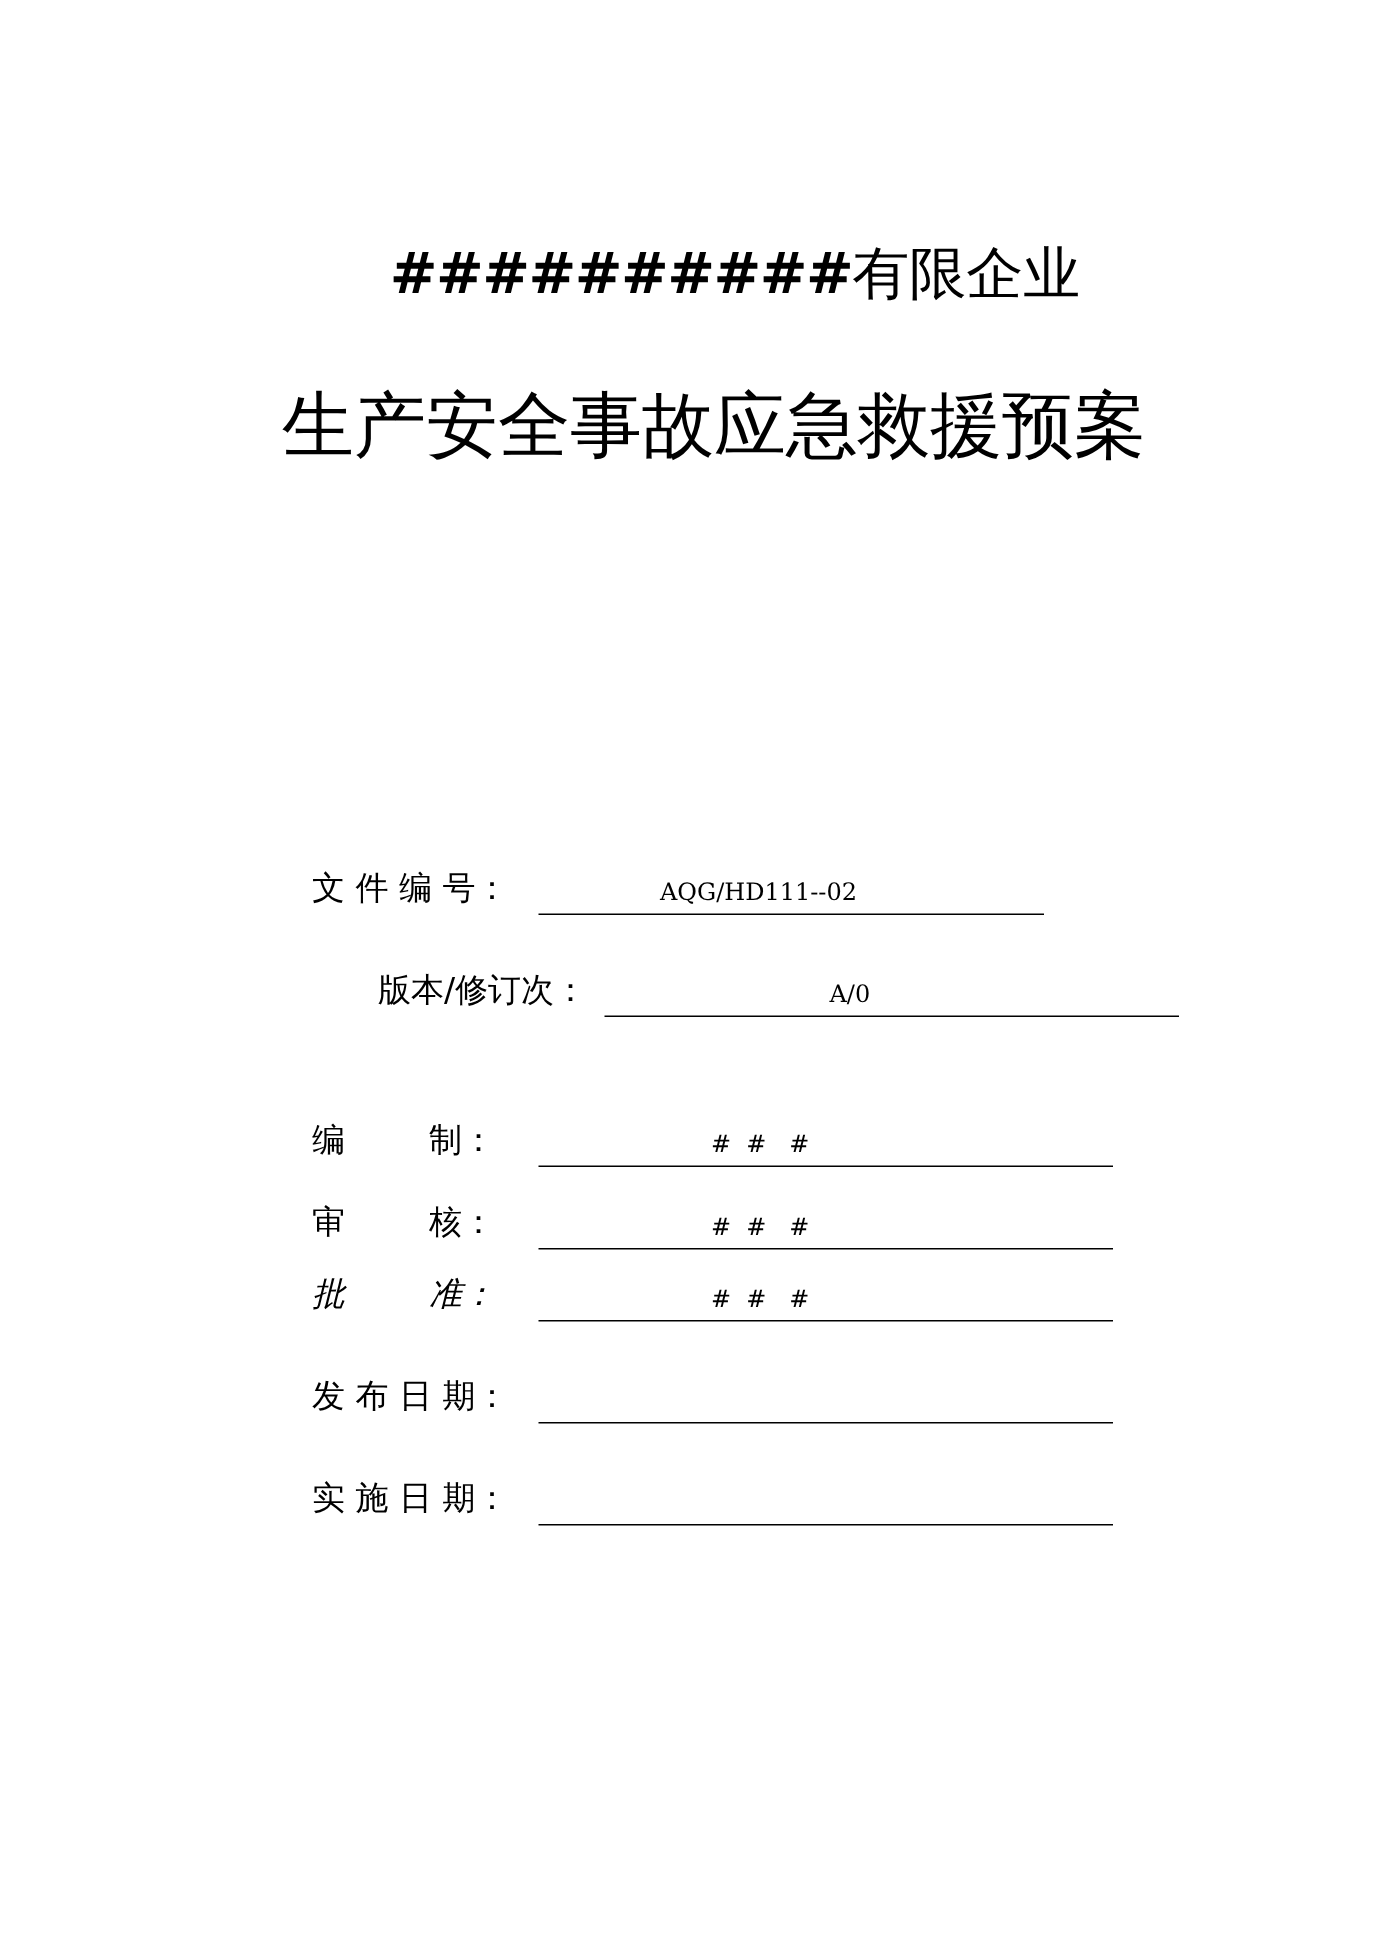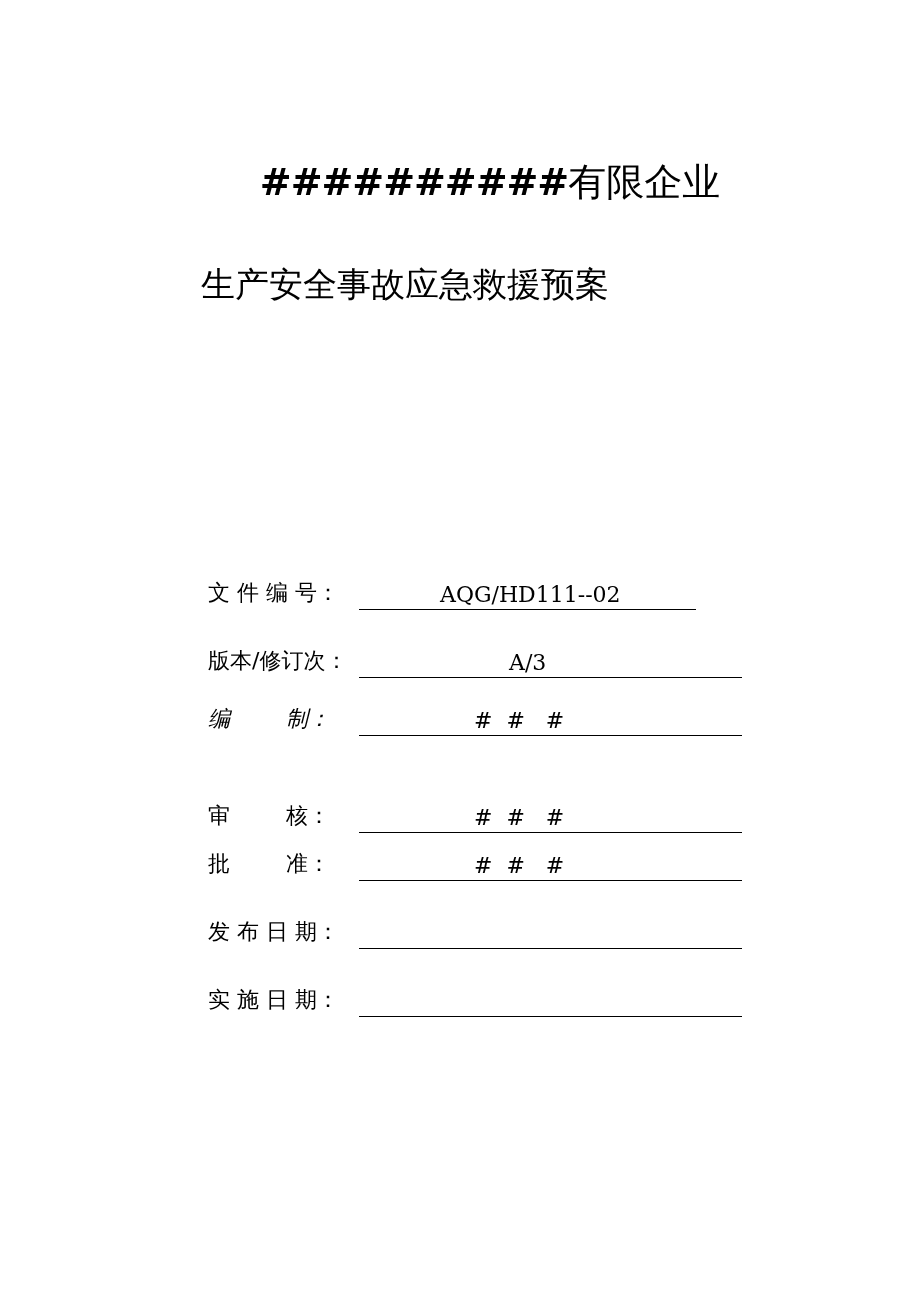--- a/index.html
+++ b/index.html
@@ -27,26 +27,25 @@
       white-space: nowrap;
     }
     .company .hashes {
       font-weight: bold;
       letter-spacing: -1px;
     }
     .doc-title {
       position: absolute;
       left: 188px;
       top: 250px;
-      font-size: 34px;
+      font-size: 48px;
       line-height: 70px;
       letter-spacing: 0px;
       font-family: Liberation Serif, serif;
       white-space: nowrap;
-      margin-left: 13px;
     }
     .field {
       position: absolute;
       left: 208px;
       height: 32px;
       width: 540px;
     }
     .field-label {
       position: absolute;
       left: 0;
@@ -59,60 +58,60 @@
     .field-line {
       position: absolute;
       left: 151px;
       bottom: 0;
       height: 0;
       border-bottom: 1.5px solid #000;
     }
     .field-value {
       position: absolute;
       bottom: 3px;
-      font-size: 22px;
+      font-size: 16px;
       line-height: 24px;
       font-family: "DejaVu Serif", "Liberation Serif", serif;
       white-space: pre;
     }
   </style>
 </head>
 <body>
 
 <div class="company">
   <span class="hashes">##########</span><span>有限企业</span>
 </div>
 
 <div class="doc-title">生产安全事故应急救援预案</div>
 
 <div class="field" style="top:578px;text-align:center;">
   <span class="field-label">文 件 编 号：</span>
   <span class="field-line" style="width:337px;"></span>
   <span class="field-value" style="left:232px;">AQG/HD111--02</span>
 </div>
 
-<div class="field" style="top:646px;">
+<div class="field" style="top:646px;margin-left:44px;">
   <span class="field-label">版本/修订次：</span>
   <span class="field-line" style="width:383px;"></span>
-  <span class="field-value" style="left:301px;">A/3</span>
+  <span class="field-value" style="left:301px;">A/0</span>
 </div>
 
-<div class="field" style="top:704px;font-style:italic;">
+<div class="field" style="top:746px;">
   <span class="field-label">编        制：</span>
   <span class="field-line" style="width:383px;"></span>
   <span class="field-value" style="left:266px;">#  #   #</span>
 </div>
 
 <div class="field" style="top:801px;">
   <span class="field-label">审        核：</span>
   <span class="field-line" style="width:383px;"></span>
   <span class="field-value" style="left:266px;">#  #   #</span>
 </div>
 
-<div class="field" style="top:849px;">
+<div class="field" style="top:849px;font-style:italic;">
   <span class="field-label">批        准：</span>
   <span class="field-line" style="width:383px;"></span>
   <span class="field-value" style="left:266px;">#  #   #</span>
 </div>
 
 <div class="field" style="top:917px;text-align:center;">
   <span class="field-label">发 布 日 期：</span>
   <span class="field-line" style="width:383px;"></span>
   <span class="field-value" style="left:232px;"></span>
 </div>

